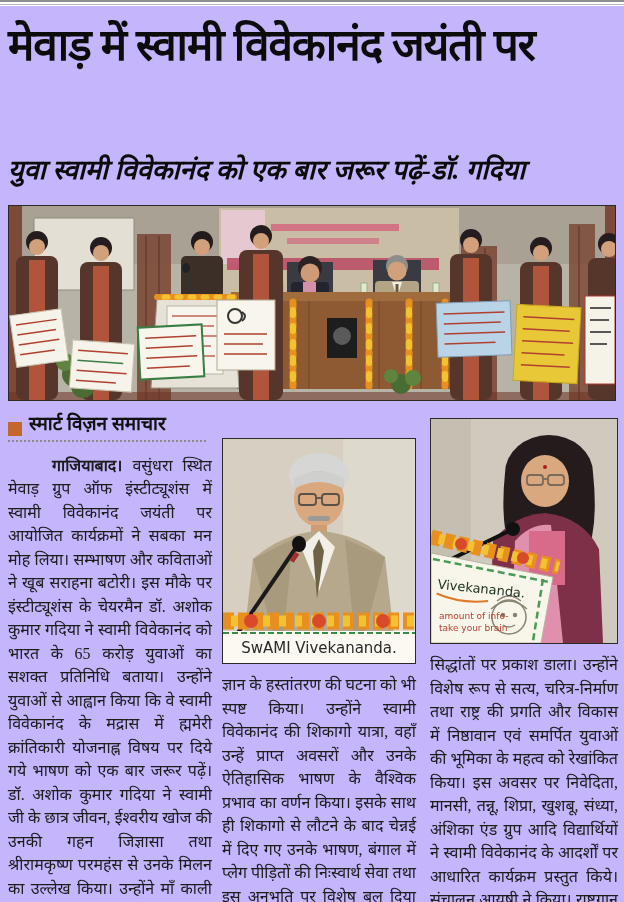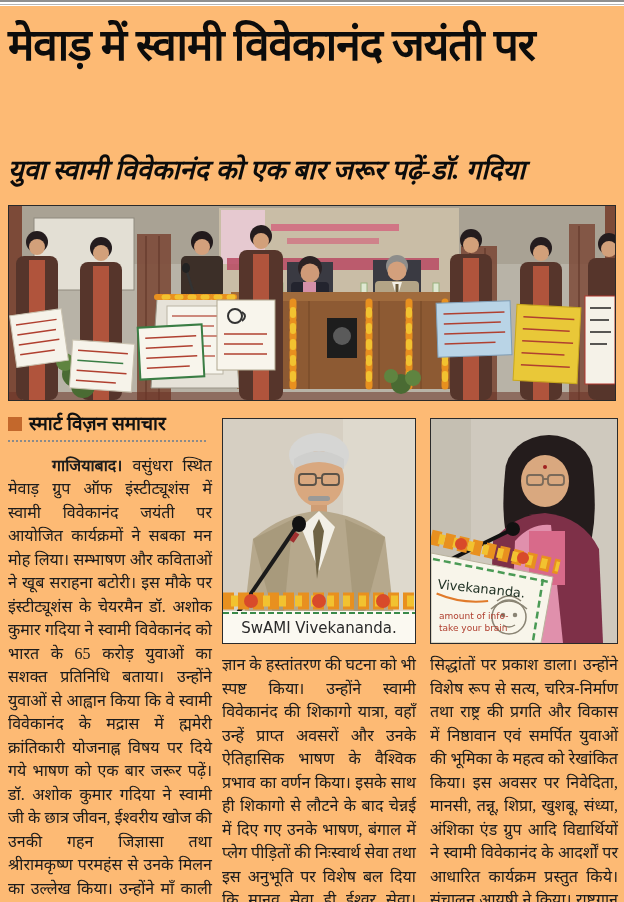--- a/index.html
+++ b/index.html
@@ -1,21 +1,21 @@
 <!DOCTYPE html>
 <html><head>
 <meta charset="utf-8">
 <style>
   html,body{margin:0;padding:0;}
   body{
     width:624px;height:902px;background:#ffffff;
     font-family:"Liberation Serif","DejaVu Serif",serif;
     color:#141414;position:relative;overflow:hidden;
   }
-  .page{position:absolute;inset:0;width:624px;height:902px;background:#fdba74;}
+  .page{position:absolute;inset:0;width:624px;height:902px;background:#c4b5fd;}
   .masthead-rule{
     position:absolute;top:0;left:0;width:624px;height:6px;
     background:linear-gradient(#8f8f8f 0 2px,#ffffff 2px 4px,#b5b5b5 4px 5px,#fff 5px 6px);
   }
   .headline{
     position:absolute;top:14px;left:8px;width:608px;
     font-weight:700;font-size:44px;line-height:64px;color:#0c0c0c;
     letter-spacing:-1px;
   }
   .subheadline{
@@ -23,21 +23,21 @@
     font-weight:700;font-size:27px;line-height:40px;color:#0c0c0c;font-style:italic;
   }
   .photo-main{
     position:absolute;top:205px;left:8px;width:606px;height:194px;
     border:1px solid #2a2a2a;background:#b8b3a7;
   }
   .col{position:absolute;text-align:justify;font-size:16px;line-height:23.5px;color:#1c1c1c;}
   .col1{left:8px;top:412px;width:204px;}
   .col2{left:222px;top:418px;width:194px;}
   .col3{left:430px;top:418px;width:188px;}
-  .section-head{display:flex;align-items:center;gap:7px;margin-bottom:4px;}
+  .section-head{display:flex;align-items:flex-end;gap:7px;margin-bottom:4px;}
   .section-bullet{width:14px;height:14px;background:#c3682c;flex:0 0 auto;}
   .section-label{font-weight:700;font-size:19px;letter-spacing:0;color:#111;white-space:nowrap;}
   .section-rule{border-bottom:2px dotted #8a8a8a;width:198px;margin:3px 0 12px 0;height:0;}
   .dateline{font-weight:700;margin-left:44px;}
   .sub-photo{border:1px solid #2a2a2a;display:block;background:#d6cfc2;margin-bottom:9px;}
   .body-text{text-align:justify;}
   svg{display:block;}
   .hand{font-family:"DejaVu Sans",sans-serif;}
 </style>
 </head>
@@ -272,21 +272,21 @@
       <span class="section-bullet"></span>
       <span class="section-label">स्मार्ट विज़न समाचार</span>
     </div>
     <div class="section-rule"></div>
     <div class="body-text">
       <span class="dateline">गाजियाबाद।</span><span> वसुंधरा स्थित मेवाड़ ग्रुप ऑफ इंस्टीट्यूशंस में स्वामी विवेकानंद जयंती पर आयोजित कार्यक्रमों ने सबका मन मोह लिया। सम्भाषण और कविताओं ने खूब सराहना बटोरी। इस मौके पर इंस्टीट्यूशंस के चेयरमैन डॉ. अशोक कुमार गदिया ने स्वामी विवेकानंद को भारत के 65 करोड़ युवाओं का सशक्त प्रतिनिधि बताया। उन्होंने युवाओं से आह्वान किया कि वे स्वामी विवेकानंद के मद्रास में ह्ममेरी क्रांतिकारी योजनाह्न विषय पर दिये गये भाषण को एक बार जरूर पढ़ें। डॉ. अशोक कुमार गदिया ने स्वामी जी के छात्र जीवन, ईश्वरीय खोज की उनकी गहन जिज्ञासा तथा श्रीरामकृष्ण परमहंस से उनके मिलन का उल्लेख किया। उन्होंने माँ काली से संबंधित महत्वपूर्ण प्रसंग तथा गुरु-शिष्य परंपरा के अंतर्गत आध्यात्मिक</span>
     </div>
   </div>
 
   <div class="col col2">
-    <div class="sub-photo" style="width:192px;height:224px;">
+    <div class="sub-photo" style="width:192px;height:224px;margin-top:20px;">
       <svg width="192" height="224" viewBox="0 0 192 224">
         <rect width="192" height="224" fill="#d6cfc2"></rect>
         <rect x="120" width="72" height="224" fill="#ded9cd"></rect>
 
         <ellipse cx="96" cy="36" rx="30" ry="22" fill="#d6d6d4"></ellipse>
         <ellipse cx="96" cy="60" rx="25" ry="28" fill="#d9a87f"></ellipse>
         <path d="M71,50 q25,-14 50,0 l0,-10 q-25,-16 -50,0 z" fill="#cfcfcd"></path>
         <g fill="none" stroke="#5a5248" stroke-width="1.8">
           <rect x="76" y="55" width="17" height="11" rx="3"></rect>
           <rect x="99" y="55" width="17" height="11" rx="3"></rect>

